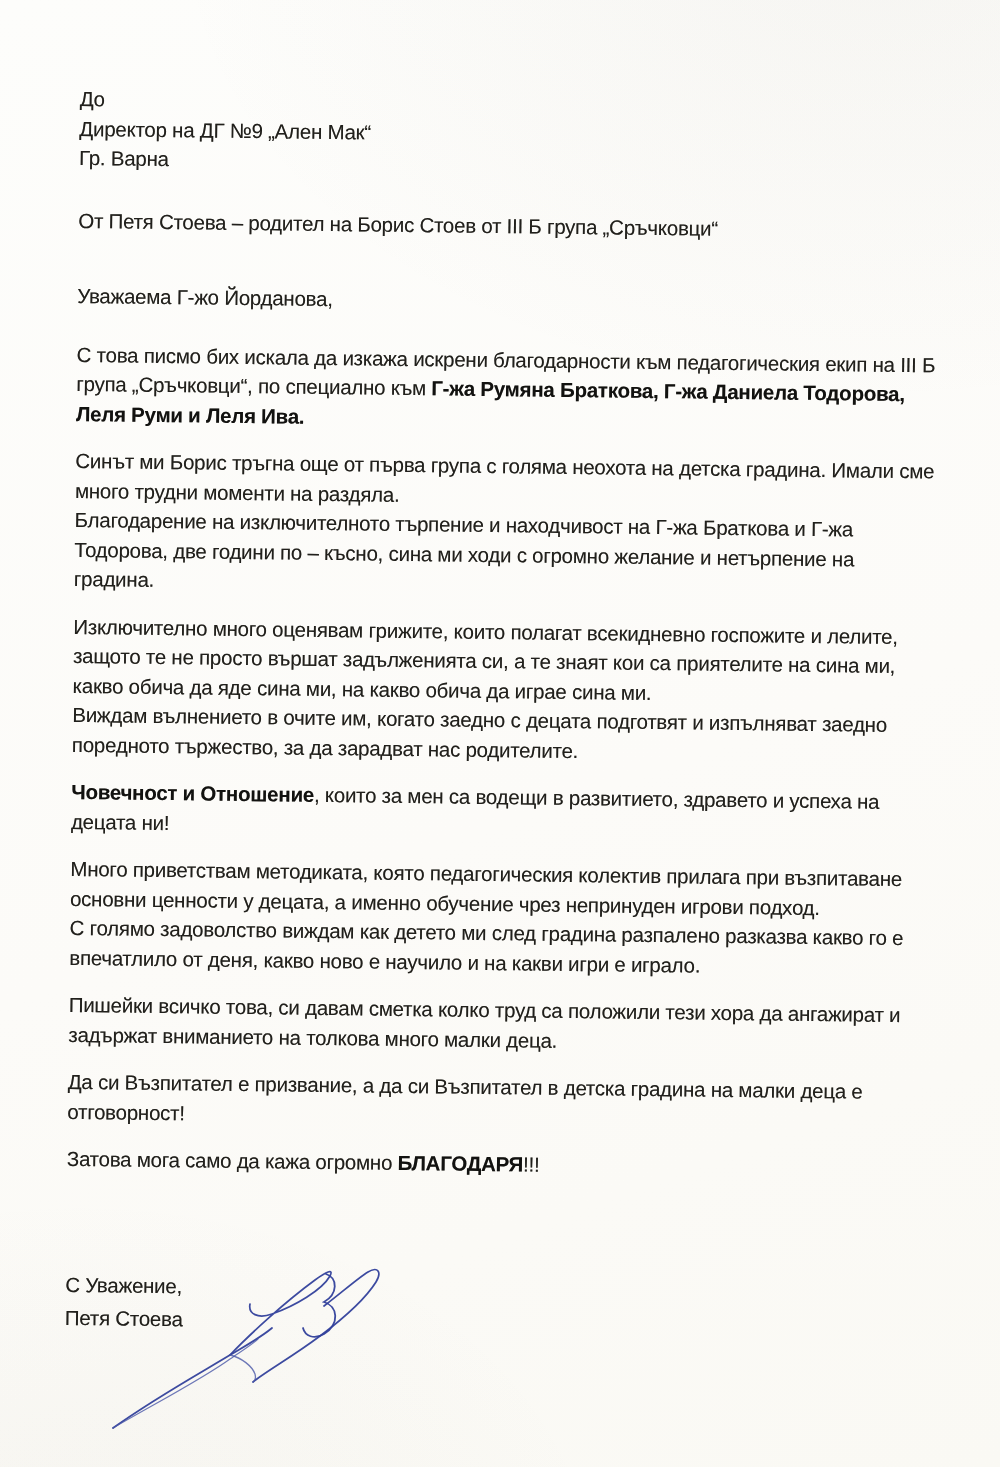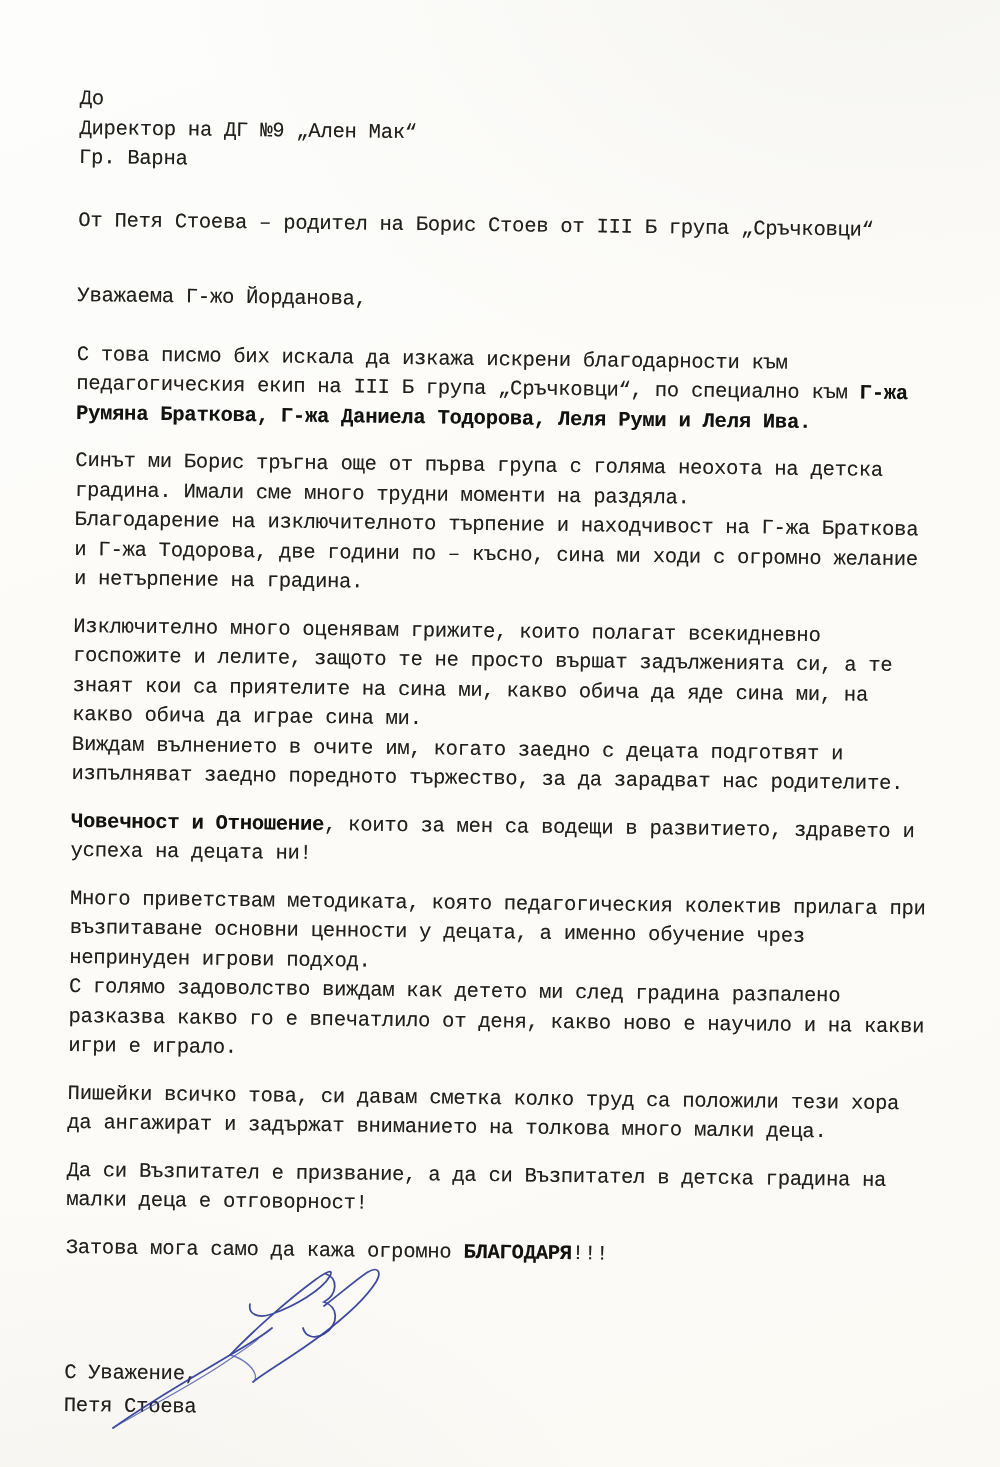--- a/index.html
+++ b/index.html
@@ -9,21 +9,21 @@
   }
   .page {
     position: relative;
     width: 1000px;
     height: 1467px;
     overflow: hidden;
     background:
       radial-gradient(120% 55% at 88% -5%, rgba(115,105,85,0.05), transparent 60%),
       radial-gradient(90% 45% at 8% 108%, rgba(115,105,85,0.04), transparent 60%),
       linear-gradient(160deg, #fdfdfb 0%, #fcfbf8 55%, #faf9f4 100%);
-    font-family: Liberation Mono, monospace;
+    font-family: Liberation Sans, sans-serif;
   }
   .letter {
     position: absolute;
     left: 80px;
     top: 84px;
     width: 862px;
     transform: rotate(0.7deg);
     transform-origin: 0 0;
     font-size: 20.5px;
     line-height: 29.5px;

